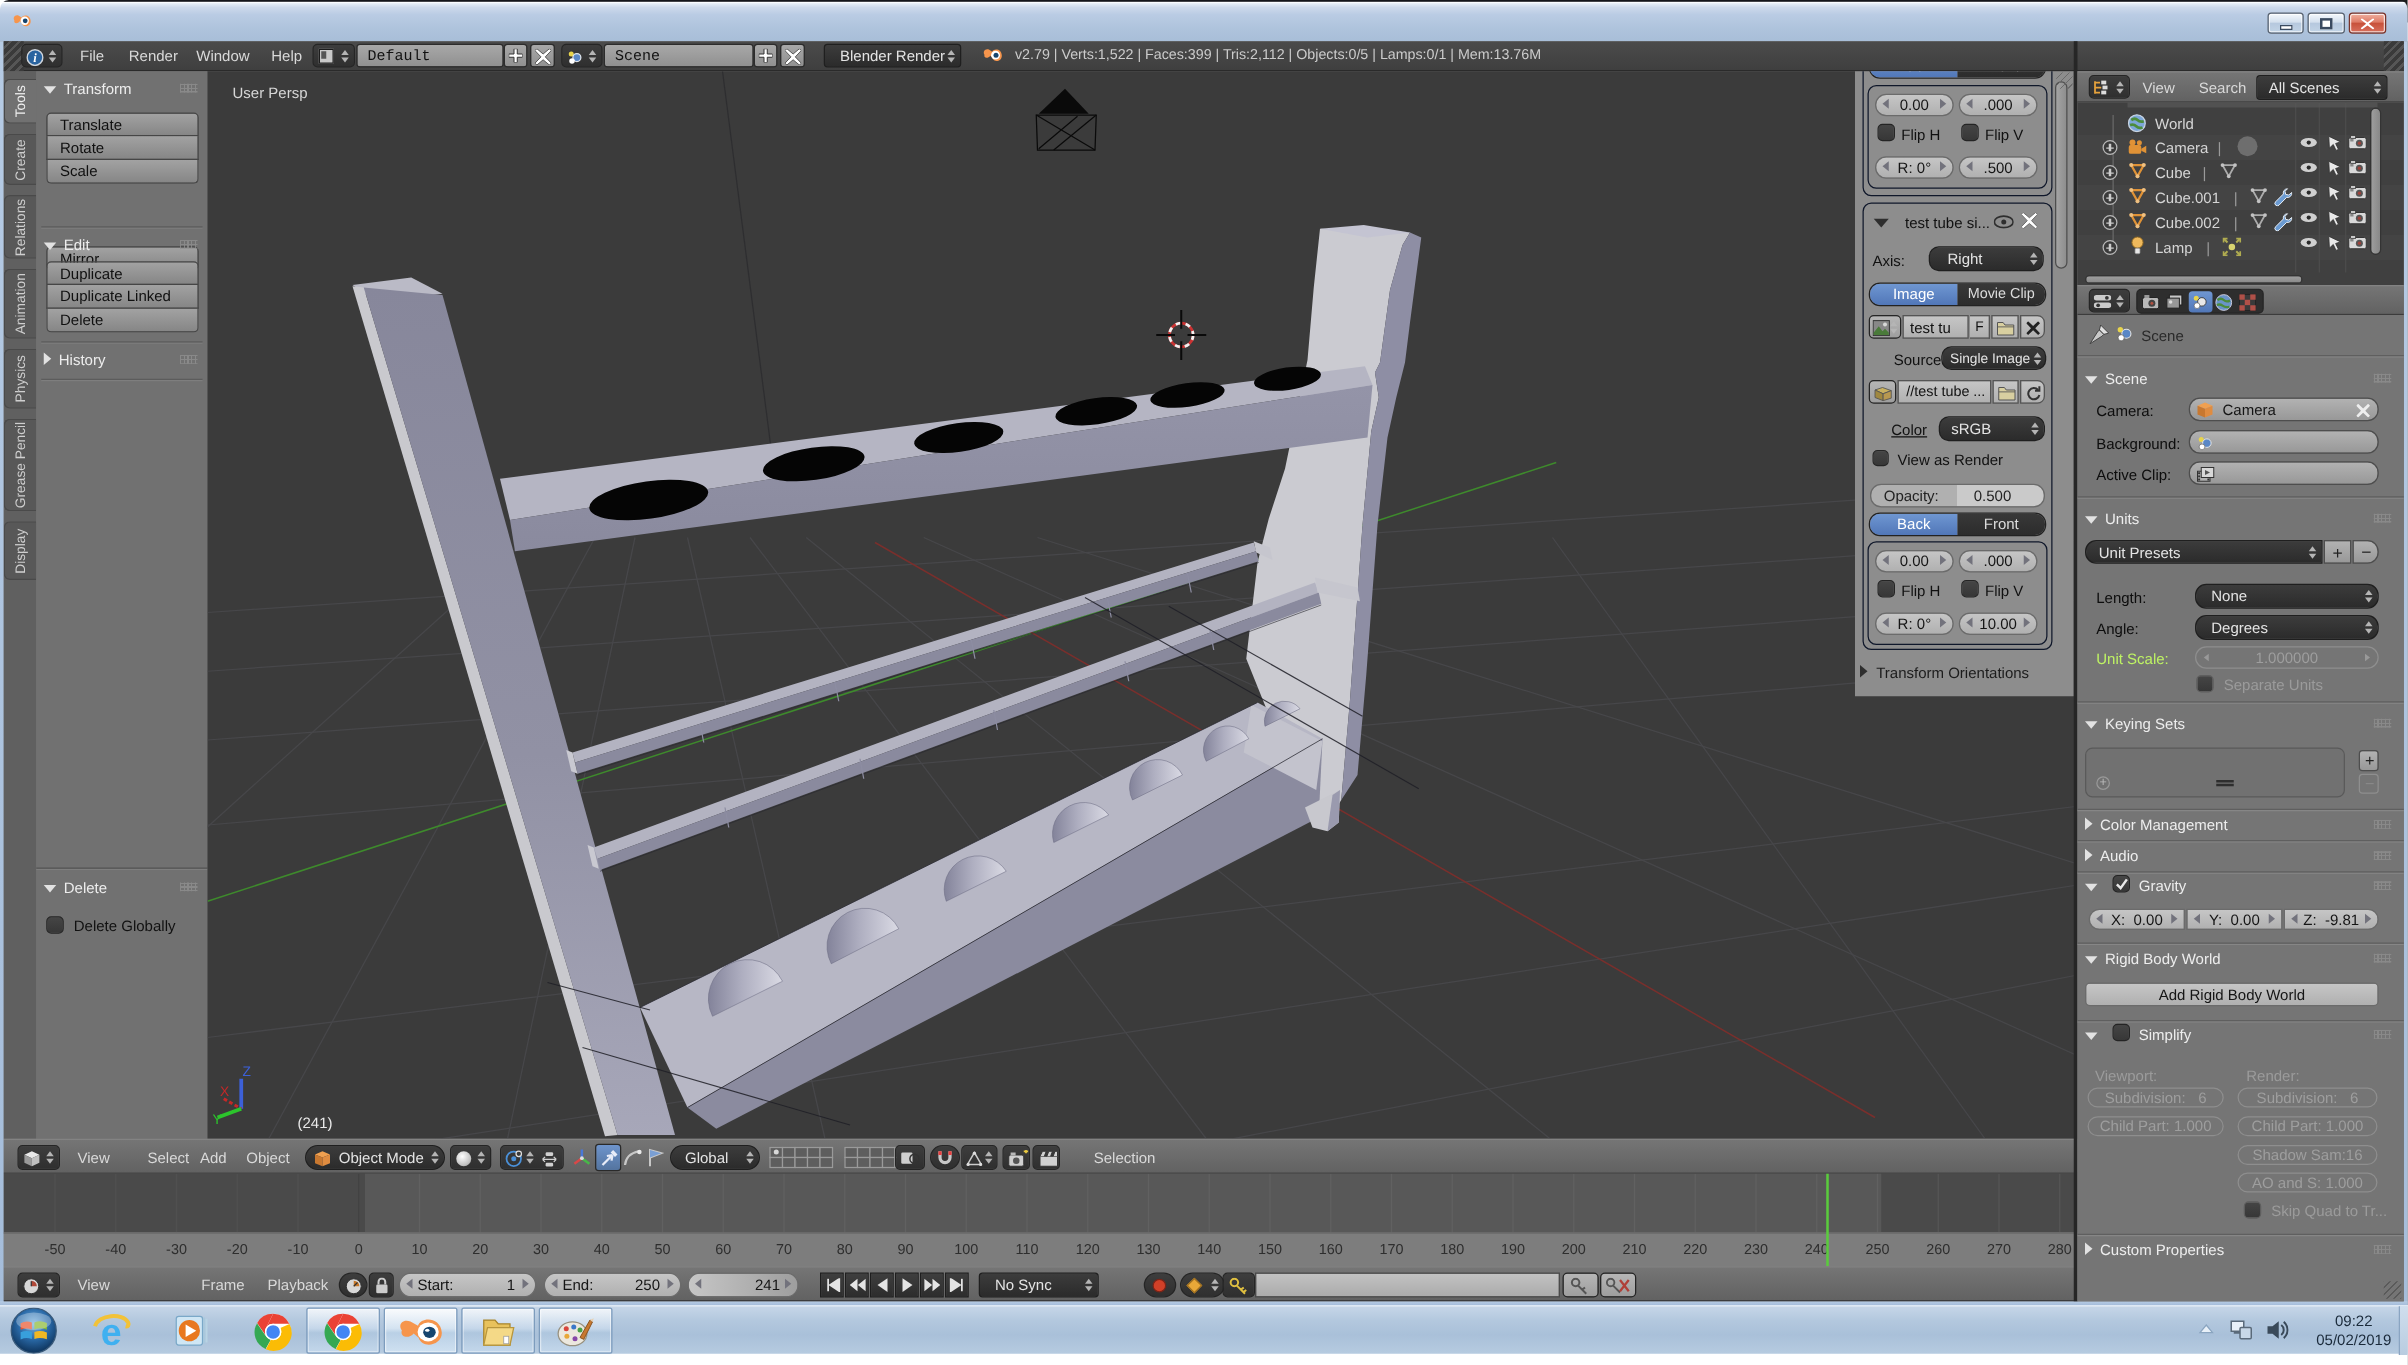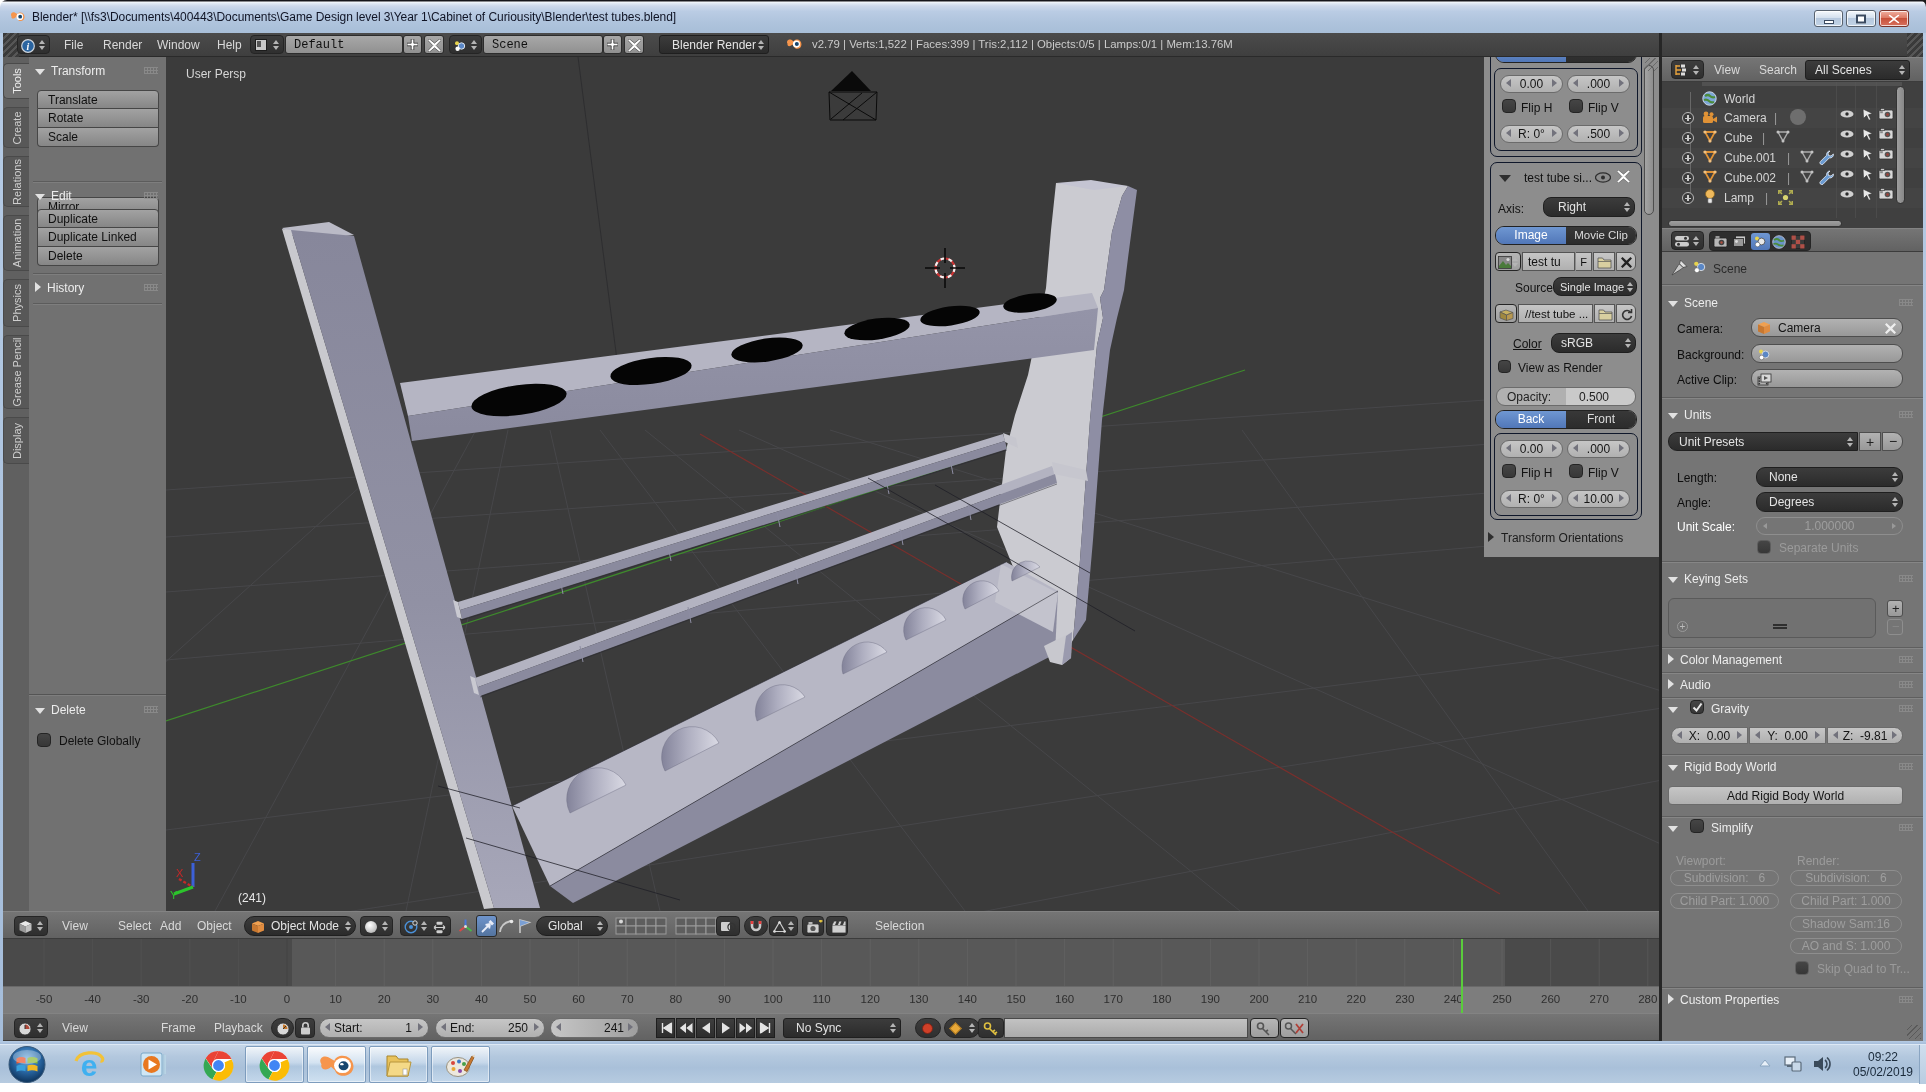--- a/index.html
+++ b/index.html
@@ -83,21 +83,20 @@
 
   <div id="blwin" class="abs"></div>
 
   <div class="abs" style="left:1904px;top:0;width:22px;height:18px;background:#1b1b1b;"></div>
   <div id="titlebar" class="abs">
     <svg class="abs" style="left:10px;top:10px" width="16" height="14" viewBox="0 0 22 18">
       <path d="M2 8 C0 5 3 1 7 3 L10 5 C12 1 20 2 20 9 C20 15 12 17 10 11 L8 9 C6 12 1 12 2 8 Z" fill="#f6954c"></path>
       <circle cx="13.5" cy="8.5" r="4.6" fill="#fff"></circle>
         <circle cx="14" cy="8.5" r="2.6" fill="#16456e"></circle>
     </svg>
-    <div class="ttext">Blender* [\\fs3\Documents\400443\Documents\Game Design level 3\Year 1\Cabinet of Curiousity\Blender\test tubes.blend]</div>
     <div class="winbtn" style="left:1814px;width:29px;">
         <div class="glyph" style="width:10px;height:4px;background:#fff;border:1px solid #3a4a60;margin-top:3px;"></div>
       </div>
     <div class="winbtn" style="left:1846px;width:30px;">
         <div class="glyph" style="width:10px;height:9px;border:2px solid #3a4a60;background:#fff;"></div>
       </div>
     <div class="winbtn close" style="left:1879px;width:30px;">
         <svg class="glyph" width="11" height="9" viewBox="0 0 11 9">
           <path d="M1 0 L5.5 3.2 L10 0 L11 1 L6.6 4.5 L11 8 L10 9 L5.5 5.8 L1 9 L0 8 L4.4 4.5 L0 1 Z" fill="#fff"></path>
         </svg>
@@ -703,21 +702,21 @@
       <div class="tlpb" style="left:733px;">
           <svg width="14" height="11" viewBox="0 0 14 11">
             <path d="M0.5 0.5 L6.7 5.5 L0.5 10.5 Z M7 0.5 L13.2 5.5 L7 10.5 Z" fill="#e4e4e4"></path>
           </svg>
         </div>
       <div class="tlpb" style="left:753px;">
           <svg width="13" height="11" viewBox="0 0 13 11">
             <path d="M10 0.5 V10.5 M1 0.5 L8.5 5.5 L1 10.5 Z" fill="#e4e4e4" stroke="#e4e4e4" stroke-width="1.4"></path>
           </svg>
         </div>
-      <div class="dd" style="position:absolute;left:780px;top:4px;width:118px;height:20px;border-radius:3px;font-size:12px;line-height:19px;padding-left:12px;">No Sync<div class="updn"></div></div>
+      <div class="dd" style="position:absolute;left:780px;top:4px;width:96px;height:20px;border-radius:3px;font-size:12px;line-height:19px;padding-left:12px;">No Sync<div class="updn"></div></div>
       <div class="hbtn" style="left:912px;top:4px;width:26px;height:20px;border-radius:10px;">
           <div style="position:absolute;left:6px;top:4px;width:11px;height:11px;border-radius:50%;background:#d04028;border:1px solid #7a2418;"></div>
         </div>
       <div class="hbtn" style="left:941px;top:4px;width:36px;height:20px;border-radius:10px;">
           <div style="position:absolute;left:6px;top:5px;width:9px;height:9px;background:#e8a838;transform:rotate(45deg);border:1px solid #a07020;"></div>
           <div class="updn"></div>
         </div>
       <div class="hbtn" style="left:975px;top:4px;width:26px;height:20px;">
           <svg style="position:absolute;left:4px;top:3px" width="16" height="14" viewBox="0 0 16 14">
             <circle cx="4.5" cy="4" r="3" fill="none" stroke="#e0c040" stroke-width="1.6"></circle>
@@ -997,21 +996,21 @@
         <div class="pfield" style="left:197px;top:204px;width:22px;height:19px;border-radius:0;">
             <span style="position:absolute;left:6px;top:1px;font-size:14px;color:#222;">+</span>
           </div>
         <div class="pfield" style="left:220px;top:204px;width:21px;height:19px;border-radius:0 9px 9px 0;">
             <span style="position:absolute;left:6px;top:0px;font-size:14px;color:#222;">−</span>
           </div>
         <div style="position:absolute;left:15px;top:243px;">Length:</div>
         <div class="dd" style="position:absolute;left:94px;top:239px;width:147px;height:20px;font-size:12px;line-height:19px;padding-left:12px;">None<div class="updn"></div></div>
         <div style="position:absolute;left:15px;top:268px;">Angle:</div>
         <div class="dd" style="position:absolute;left:94px;top:264px;width:147px;height:20px;font-size:12px;line-height:19px;padding-left:12px;">Degrees<div class="updn"></div></div>
-        <div style="position:absolute;left:15px;top:292px;color:#ffffff;">Unit Scale:</div>
+        <div style="position:absolute;left:15px;top:292px;color:#bef264;">Unit Scale:</div>
         <div class="gpill" style="left:94px;top:289px;width:147px;height:18px;line-height:17px;">1.000000<span class="lt" style="position:absolute;left:6px;top:50%;transform:translateY(-50%);width:0;height:0;border-top:3.5px solid transparent;border-bottom:3.5px solid transparent;border-right:4.5px solid #999;"></span><span style="position:absolute;right:6px;top:50%;transform:translateY(-50%);width:0;height:0;border-top:3.5px solid transparent;border-bottom:3.5px solid transparent;border-left:4.5px solid #999;"></span></div>
         <div class="chk" style="left:95px;top:312px;border-color:#5e5e5e;"></div>
         <div style="position:absolute;left:117px;top:313px;color:#9b9b9b;">Separate Units</div>
         <div class="psep" style="top:333px;"></div>
         <div class="phdr" style="top:344px;"><span class="tri tri-d"></span>Keying Sets</div>
           <div class="grip" style="top:347px;right:10px;"></div>
         <div style="position:absolute;left:6px;top:370px;width:208px;height:40px;border:1px solid #5a5a5a;border-radius:6px;background:#717171;">
           <div style="position:absolute;left:8px;top:22px;width:11px;height:11px;border:1px solid #999;border-radius:50%;color:#bbb;font-size:10px;line-height:10px;text-align:center;">+</div>
           <div style="position:absolute;left:104px;top:25px;width:14px;height:1.6px;background:#2e2e2e;box-shadow:0 3px 0 #2e2e2e;"></div>
         </div>

